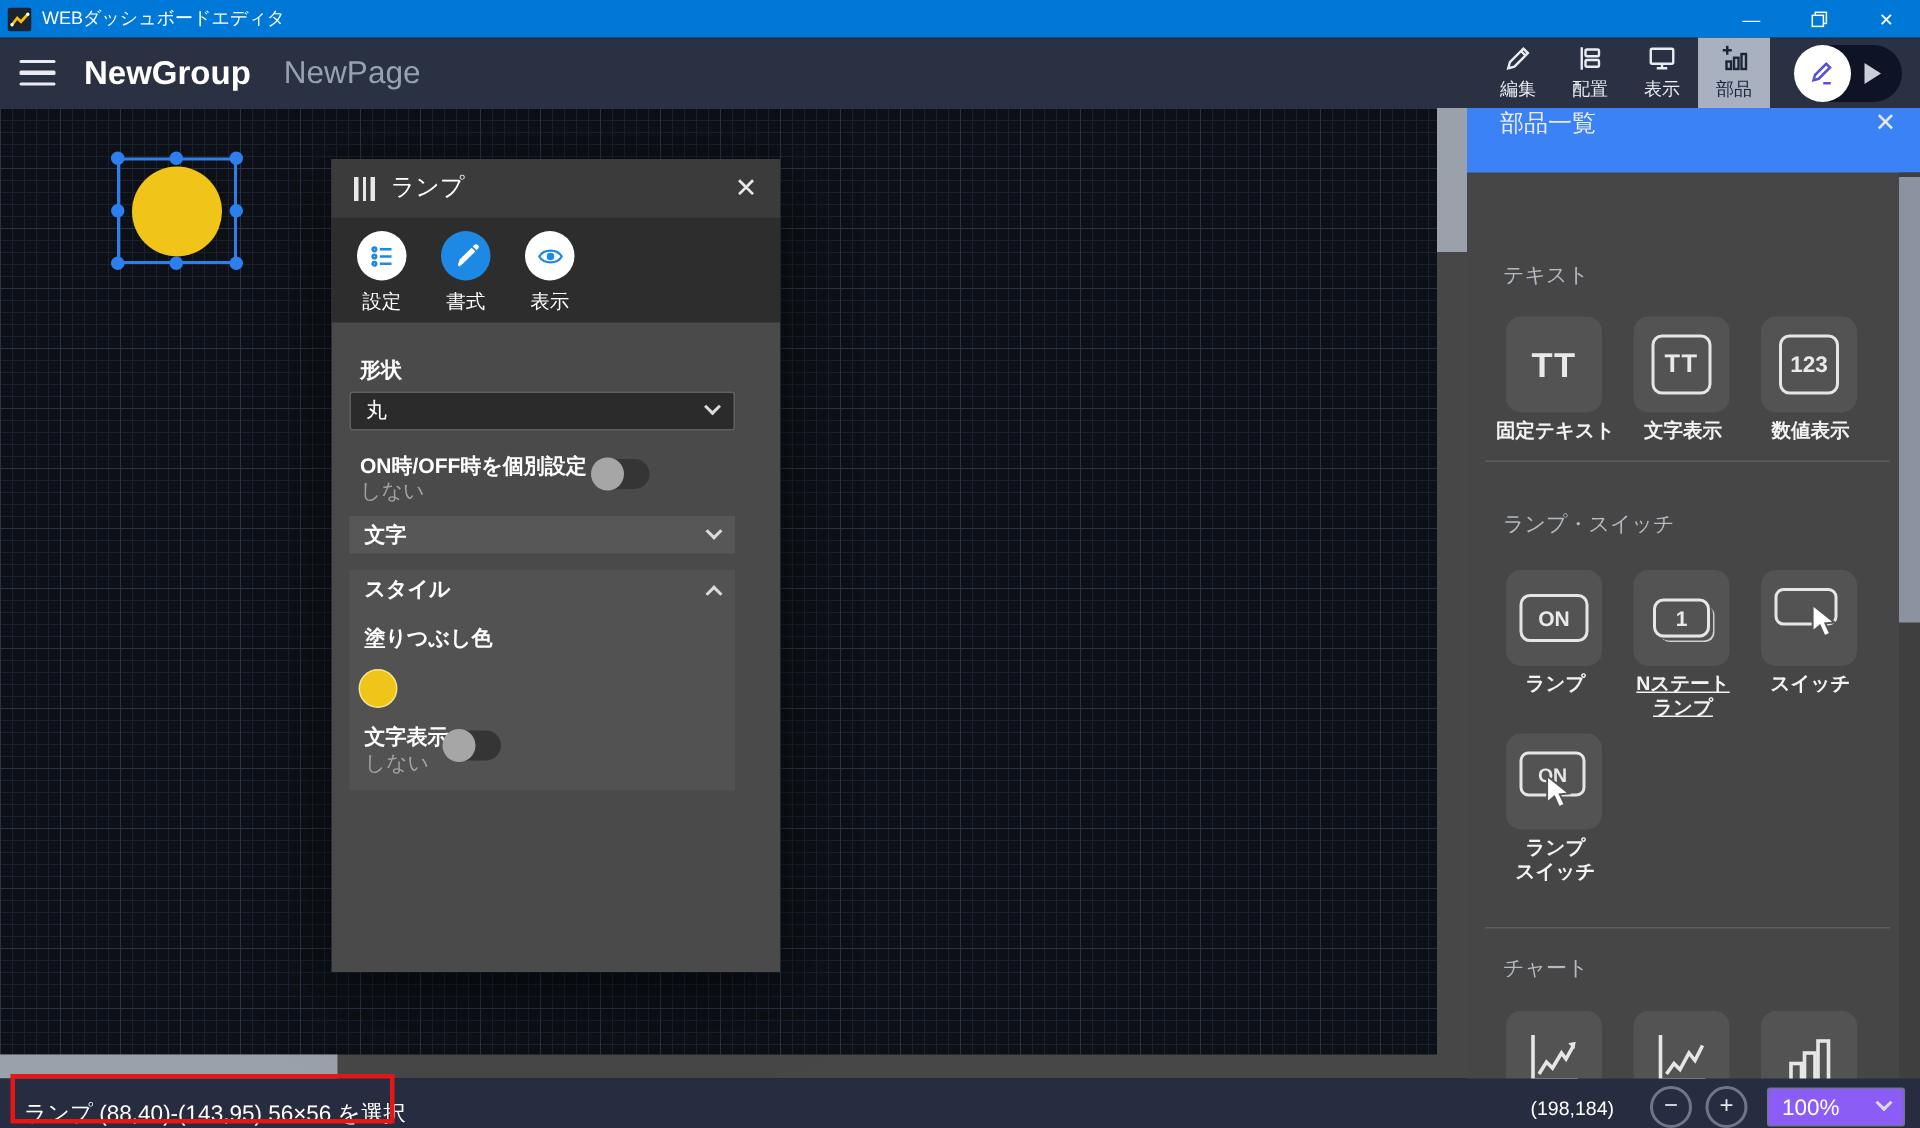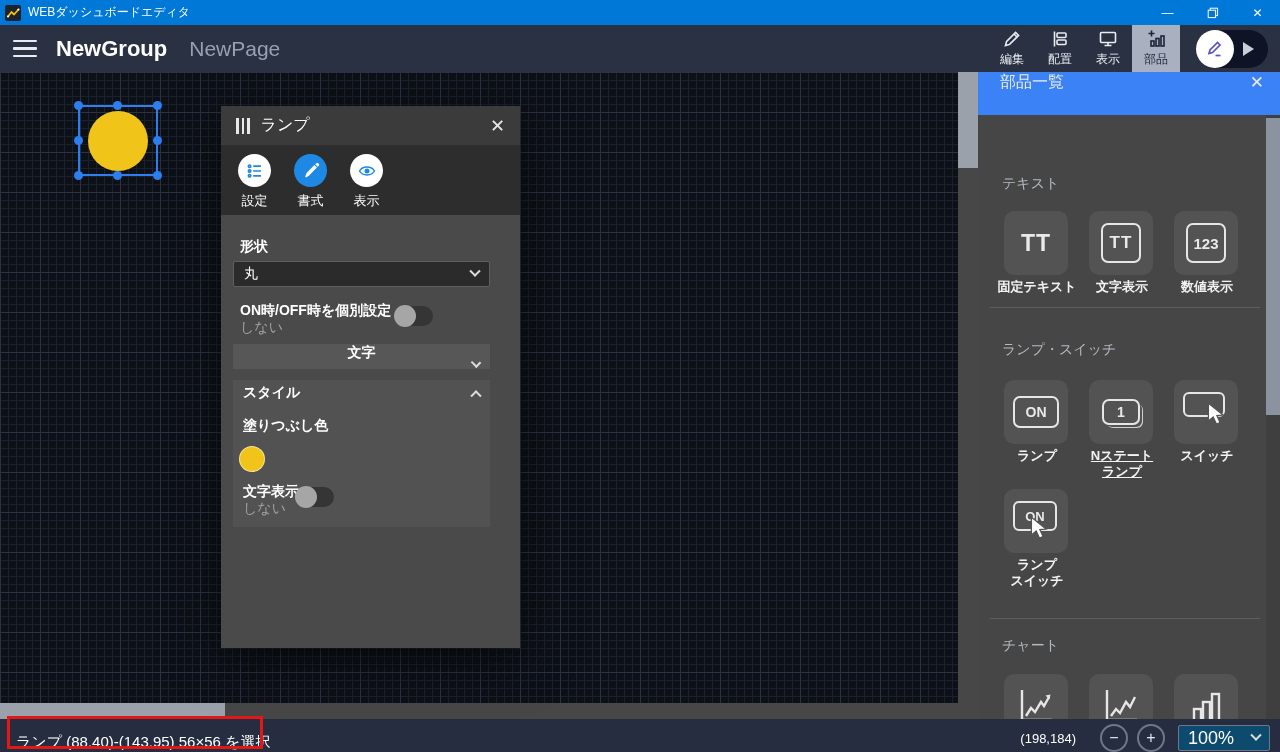--- a/index.html
+++ b/index.html
@@ -95,21 +95,21 @@
   .style-panel { position:absolute; left:12px; top:274px; width:257px; height:147px; background:#525252; }
   .swatch { position:absolute; left:6px; top:66px; width:26px; height:26px; border-radius:50%; background:#f0c419; border:1px solid rgba(255,255,255,.55); }
 
   
   .statusbar { position:absolute; left:0; top:719px; width:1280px; height:33px; background:#272d40; display:flex; align-items:flex-end; color:#fff; z-index:45; }
   .status-selection { margin-left:16px; font-size:15px; }
   .status-highlight { position:absolute; left:7px; top:-3px; width:256px; height:33px; border:3px solid #e41616; pointer-events:none; }
   .status-right { margin-left:auto; display:flex; align-items:center; margin-right:10px; }
   .coords { font-size:13px; margin-right:24px; }
   .zoom-btn { width:28px; height:28px; border-radius:50%; border:2px solid #707689; color:#e3e7ef; display:flex; align-items:center; justify-content:center; font-size:16px; margin-right:9px; }
-  .zoom-select { width:92px; height:26px; background:#0c4a6e; border:1px solid #707689; border-radius:2px; display:flex; align-items:center; justify-content:space-between; color:#fff; font-size:18px; padding:0 9px; margin-left:4px; }
+  .zoom-select { width:92px; height:26px; background:#8b5cf6; border:1px solid #707689; border-radius:2px; display:flex; align-items:center; justify-content:space-between; color:#fff; font-size:15px; padding:0 9px; margin-left:4px; }
 </style>
 </head>
 <body>
 
 <div class="titlebar">
   <svg class="app-icon" viewBox="0 0 16 16">
     <rect width="16" height="16" rx="2" fill="#1b2330"></rect>
     <polyline points="3,11.5 6.5,7 9,9.5 13.5,4.5" stroke="#f5c400" stroke-width="1.8" fill="none"></polyline>
     <circle cx="3" cy="11.5" r="1.1" fill="#fff"></circle>
       <circle cx="13.5" cy="4.5" r="1.1" fill="#fff"></circle>
@@ -250,21 +250,21 @@
     <span>丸</span>
     <span class="chev chev-down"></span>
   </div>
 
   <span class="fld-label" style="left:19px; top:196px;">ON時/OFF時を個別設定</span>
   <span class="fld-sub" style="left:19px; top:213px;">しない</span>
   <div class="toggle" style="left:174px; top:200px;">
       <div class="knob"></div>
     </div>
 
-  <div class="collapse-bar" style="top:238px;flex-direction:column;">
+  <div class="collapse-bar" style="top:238px;">
     <span>文字</span>
     <span class="chev chev-down"></span>
   </div>
 
   <div class="style-panel">
     <div class="collapse-bar" style="left:0; top:0; width:257px; background:transparent;">
       <span>スタイル</span>
       <span class="chev chev-up"></span>
     </div>
     <span class="fld-label" style="left:10px; top:37px;">塗りつぶし色</span>

